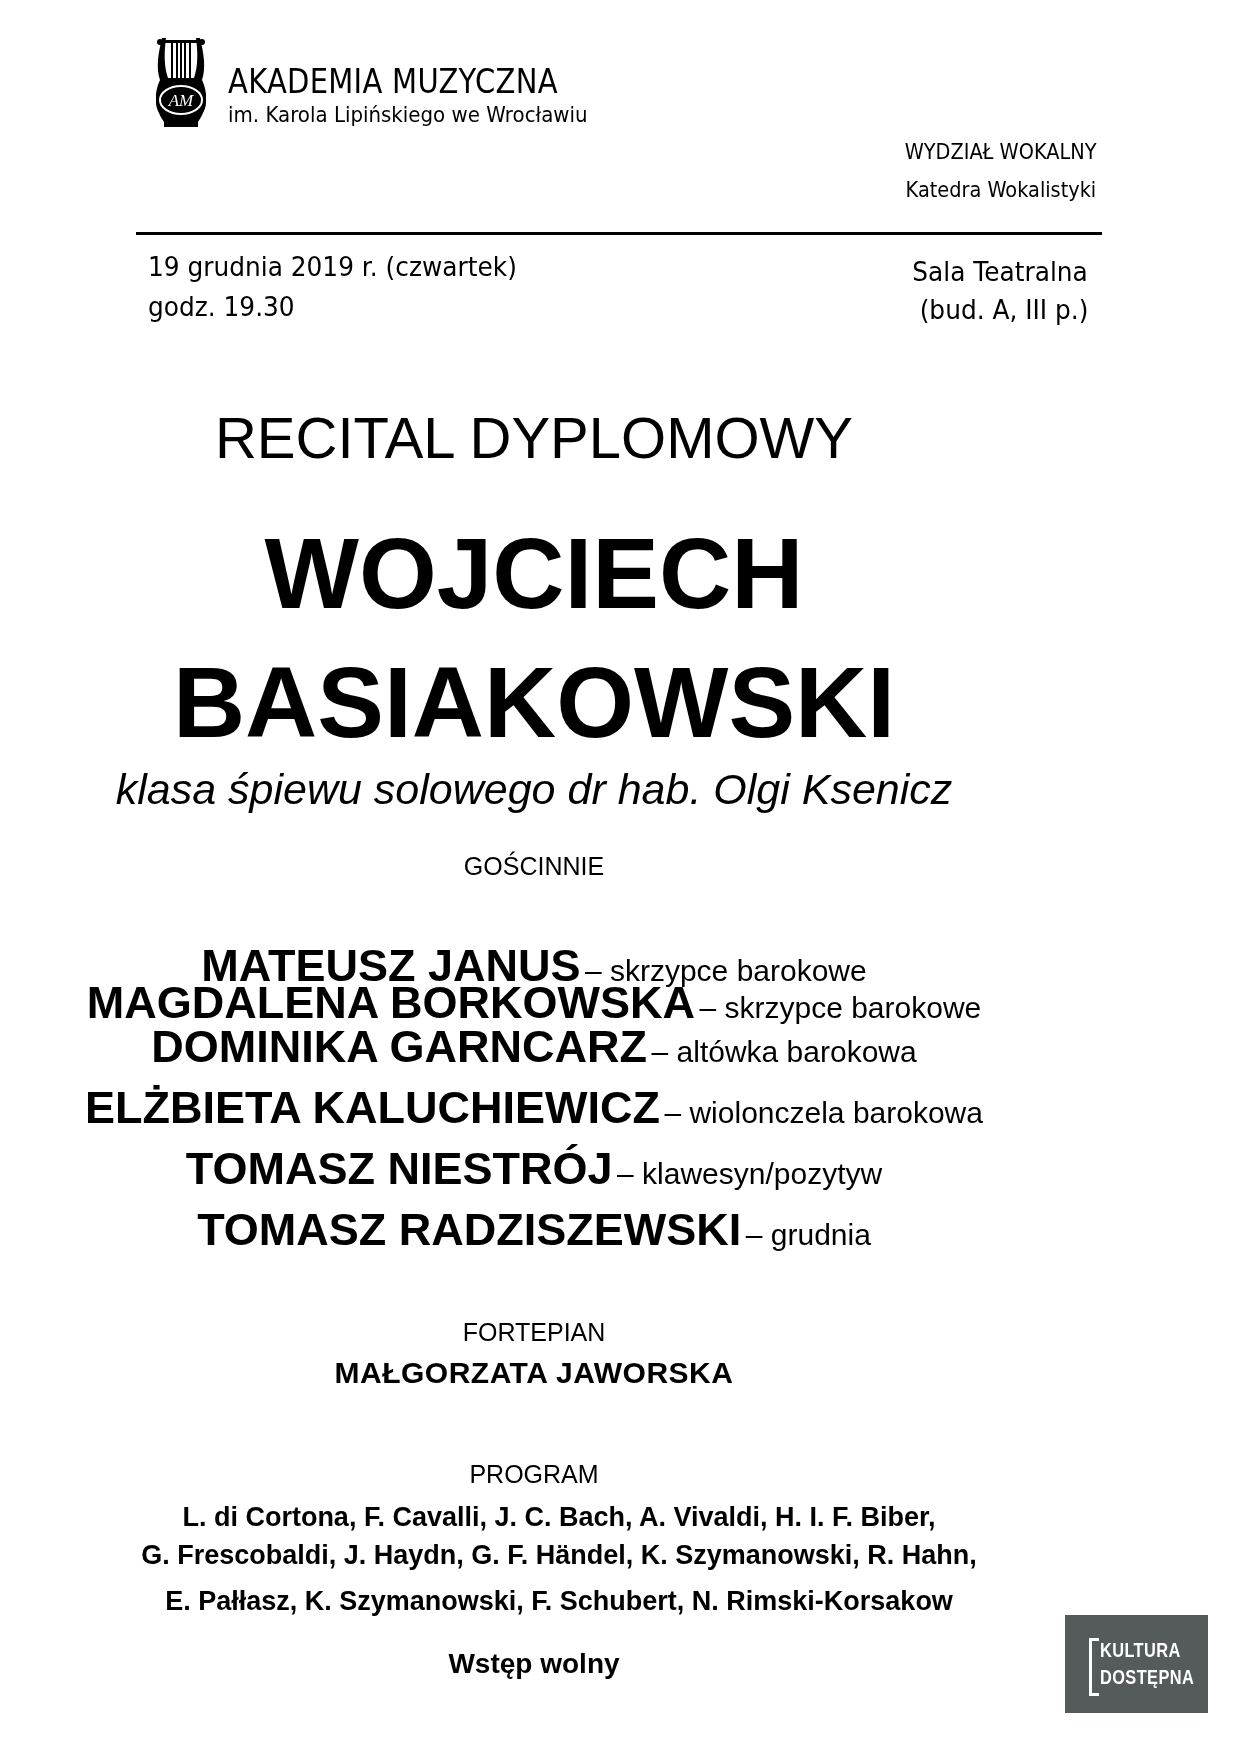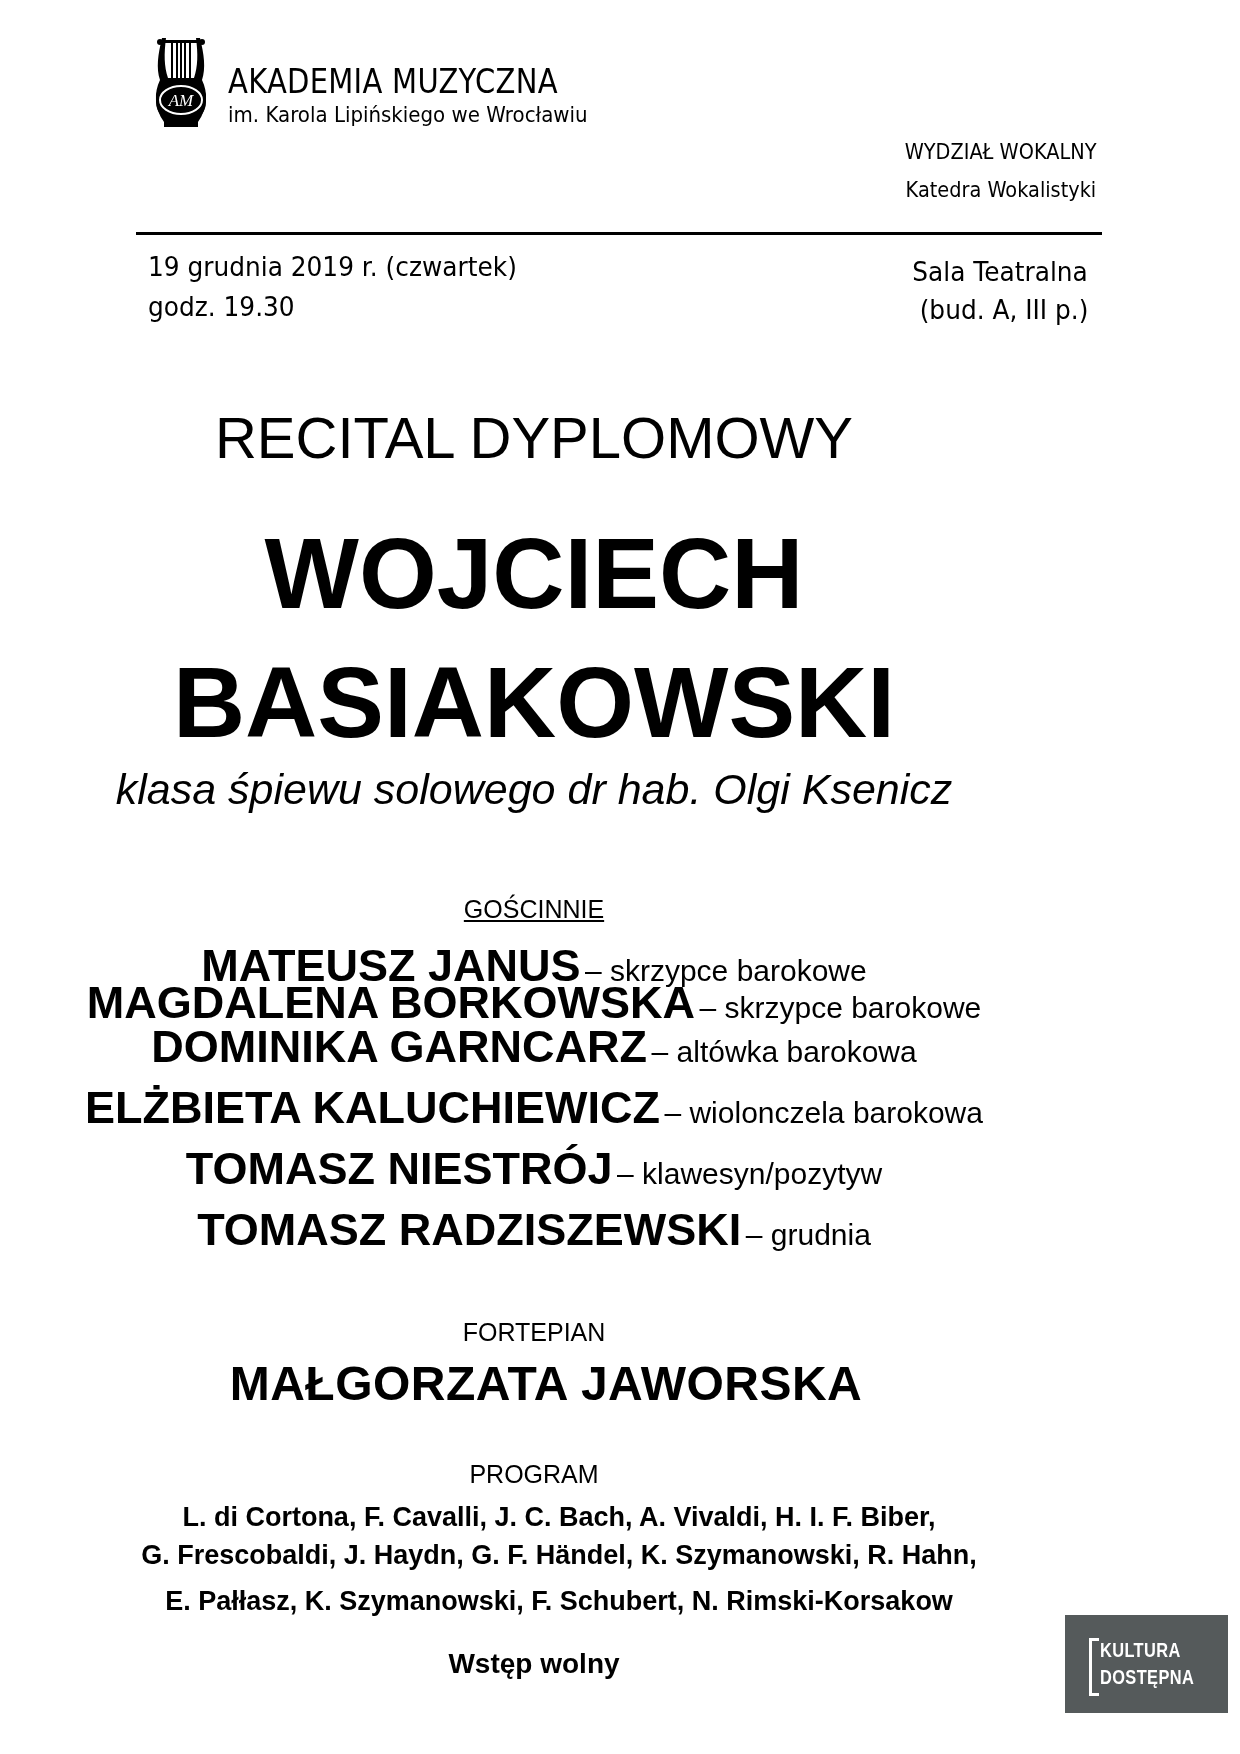--- a/index.html
+++ b/index.html
@@ -20,34 +20,34 @@
   #time { left: 148px; top: 291px; font-size: 27px; font-family: "DejaVu Sans", sans-serif; transform: scaleX(0.92); transform-origin: left; }
   #venue { right: 152px; top: 256px; font-size: 27px; font-family: "DejaVu Sans", sans-serif; text-align: right; transform: scaleX(0.92); transform-origin: right; }
   #venue-loc { right: 152px; top: 294px; font-size: 27px; font-family: "DejaVu Sans", sans-serif; text-align: right; transform: scaleX(0.92); transform-origin: right; }
 
   #event-type { top: 404px; font-size: 58px; font-family: "Liberation Sans", sans-serif; }
   #first-name { top: 516px; font-size: 100px; font-weight: bold; font-family: "Liberation Sans", sans-serif; }
   #last-name { top: 645px; font-size: 100px; font-weight: bold; font-family: "Liberation Sans", sans-serif; }
   #teacher { top: 765px; font-size: 43px; font-style: italic; font-family: "Liberation Sans", sans-serif; }
 
   .section-label { font-size: 25px; font-family: "Liberation Sans", sans-serif; }
-  #guests-label { top: 895px; text-decoration: underline; }
+  #guests-label { top: 852px; }
   .guest { font-family: "Liberation Sans", sans-serif; }
   .guest .gname { font-size: 45px; font-weight: bold; }
   .guest .ginst { font-size: 30px; }
 
   #piano-label { top: 1318px; }
-  #pianist { top: 1356px; font-size: 48px; font-weight: bold; font-family: "Liberation Sans", sans-serif; letter-spacing: 0.5px; padding-left: 12px; }
+  #pianist { top: 1356px; font-size: 30px; font-weight: bold; font-family: "Liberation Sans", sans-serif; letter-spacing: 0.5px; }
 
   #program-label { top: 1460px; }
   .program-line { font-size: 27px; font-weight: bold; font-family: "Liberation Sans", sans-serif; padding-left: 25px; }
 
   #entry { top: 1648px; font-size: 28px; font-weight: bold; font-family: "Liberation Sans", sans-serif; }
 
-  #badge { left: 1065px; top: 1615px; width: 163px; height: 98px; background: #555a5b; text-decoration: underline; }
+  #badge { left: 1065px; top: 1615px; width: 143px; height: 98px; background: #555a5b; text-decoration: underline; }
   #badge .bracket { position: absolute; left: 24px; top: 23px; width: 7px; height: 52px; border: 3px solid #ffffff; border-right: none; }
   #badge .b1, #badge .b2 { position: absolute; left: 35px; color: #ffffff; font-family: "Liberation Sans", sans-serif; font-weight: bold; font-size: 21px; letter-spacing: 0.5px; transform: scaleX(0.78); transform-origin: left; }
   #badge .b1 { top: 23px; }
   #badge .b2 { top: 50px; }
 </style>
 </head>
 <body>
 
 <div id="logo" class="abs">
   <svg width="62" height="94" viewBox="0 0 62 94">

